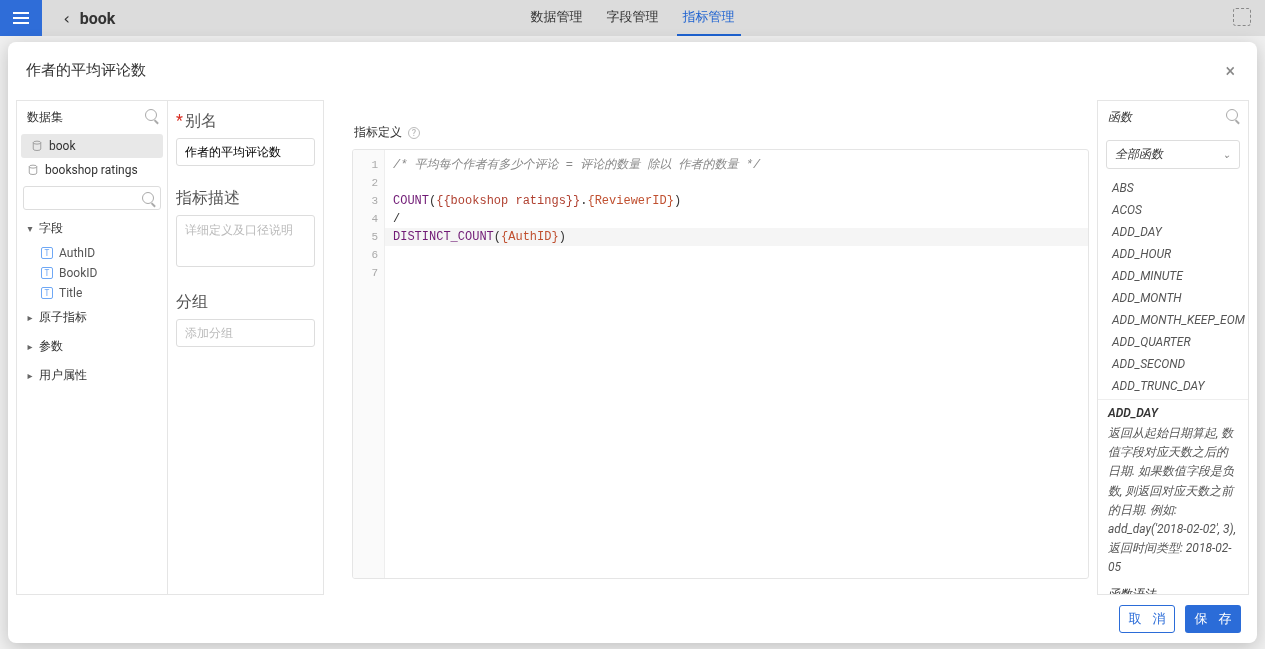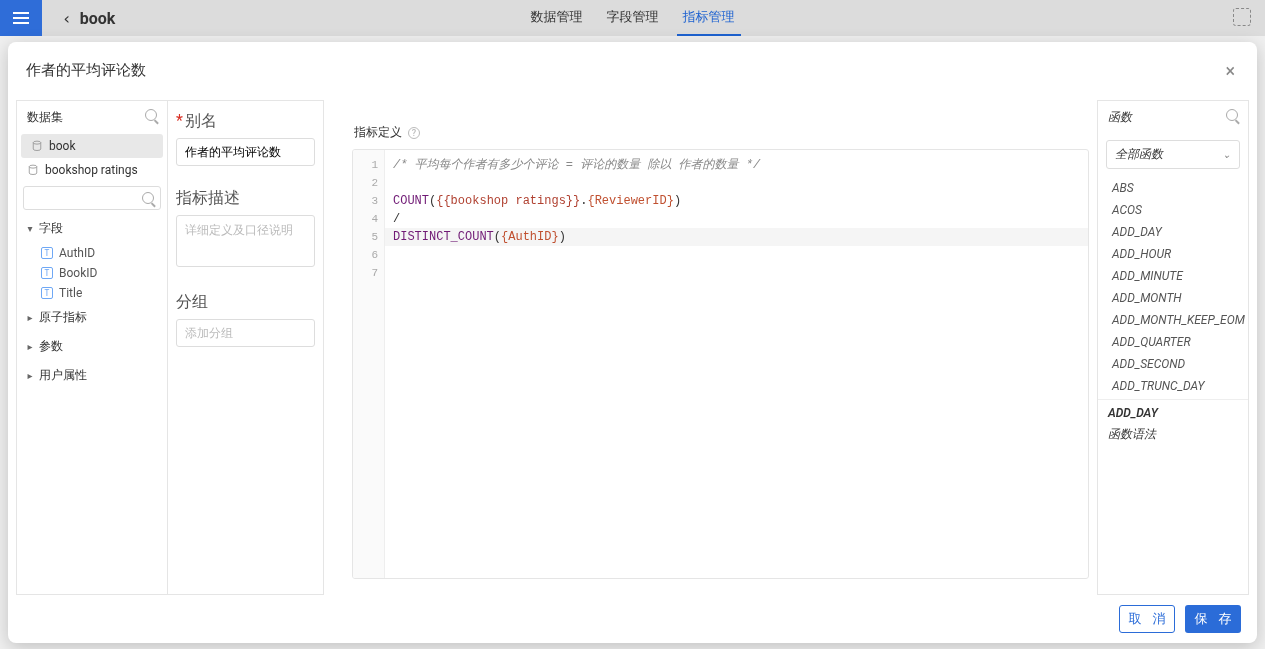--- a/index.html
+++ b/index.html
@@ -220,20 +220,21 @@
           <div class="fn-item">ADD_HOUR</div>
           <div class="fn-item">ADD_MINUTE</div>
           <div class="fn-item">ADD_MONTH</div>
           <div class="fn-item">ADD_MONTH_KEEP_EOM</div>
           <div class="fn-item">ADD_QUARTER</div>
           <div class="fn-item">ADD_SECOND</div>
           <div class="fn-item">ADD_TRUNC_DAY</div>
         </div>
       <div class="fn-doc">
         <div class="fn-doc-title">ADD_DAY</div>
+        <div class="fn-doc-text">返回从起始日期算起, 数值字段对应天数之后的日期. 如果数值字段是负数, 则返回对应天数之前的日期. 例如: add_day('2018-02-02', 3), 返回时间类型: 2018-02-05</div>
         <div class="fn-block-label">函数语法</div>
 
       </div>
     </div>
 
   </div>
 
   <div class="modal-footer">
     <div class="btn btn-outline">取 消</div>
     <div class="btn btn-primary">保 存</div>

